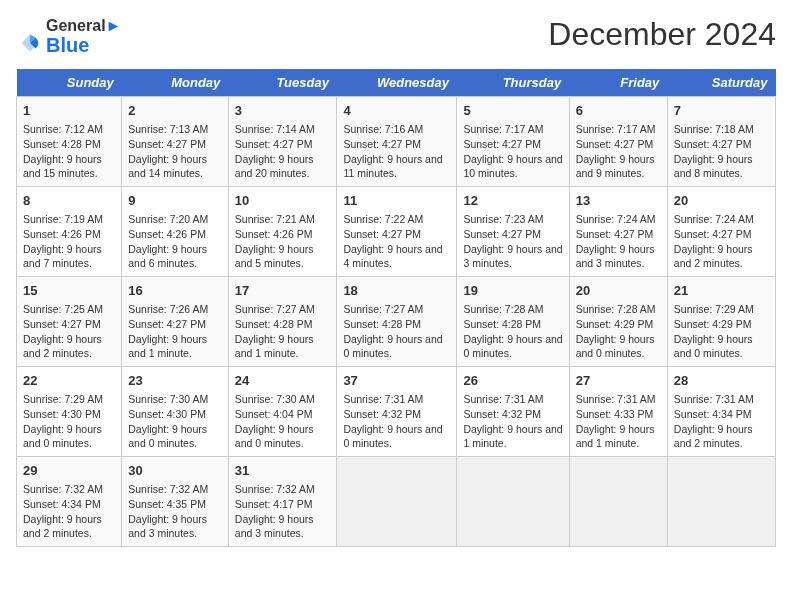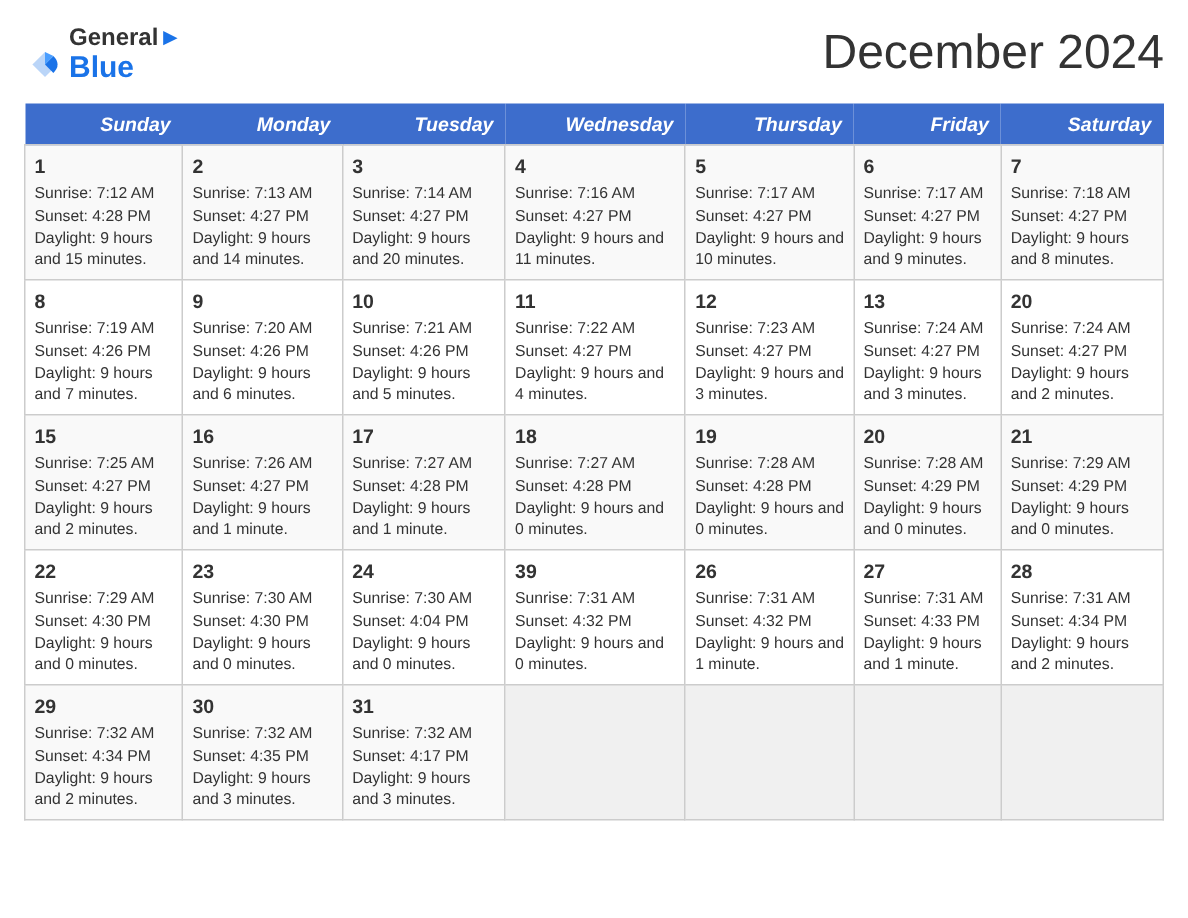--- a/index.html
+++ b/index.html
@@ -256,21 +256,21 @@
         <span>Sunset: 4:30 PM</span><br>
         <span>Daylight: 9 hours and 0 minutes.</span>
       </td>
         <td>
         <span class="day-number">24</span>
         <span>Sunrise: 7:30 AM</span><br>
         <span>Sunset: 4:04 PM</span><br>
         <span>Daylight: 9 hours and 0 minutes.</span>
       </td>
         <td>
-        <span class="day-number">39</span>
+        <span class="day-number">37</span>
         <span>Sunrise: 7:31 AM</span><br>
         <span>Sunset: 4:32 PM</span><br>
         <span>Daylight: 9 hours and 0 minutes.</span>
       </td>
         <td>
         <span class="day-number">26</span>
         <span>Sunrise: 7:31 AM</span><br>
         <span>Sunset: 4:32 PM</span><br>
         <span>Daylight: 9 hours and 1 minute.</span>
       </td>

